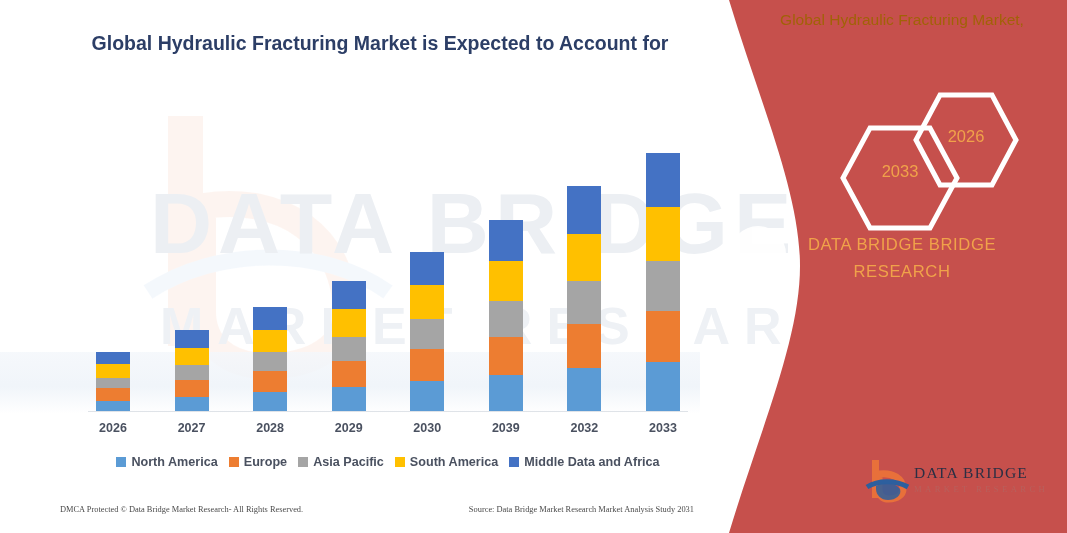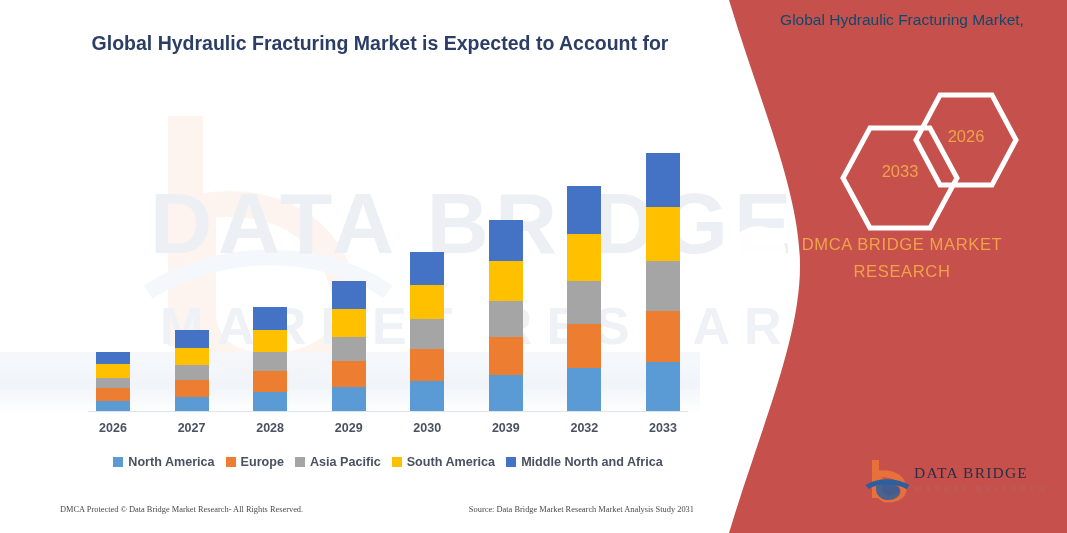--- a/index.html
+++ b/index.html
@@ -73,21 +73,21 @@
   
   .right-panel{
     position:absolute;left:0;top:0;width:1067px;height:533px;
     pointer-events:none;
   }
   .right-content{
     position:absolute;left:742px;top:0;width:325px;height:533px;
   }
   .r-title{
     position:absolute;left:0px;top:8px;width:320px;
-    text-align:center;color:#0c4a6e;font-size:15.5px;line-height:1.55;font-weight:400;
+    text-align:center;color:#a16207;font-size:15.5px;line-height:1.55;font-weight:400;
   }
   .hexwrap{position:absolute;left:70px;top:90px;width:250px;height:120px;}
   .hex{position:absolute;}
   .hex-label{
     position:absolute;color:#f0a24a;font-size:16.5px;font-weight:400;
     text-align:center;
   }
   .brand{
     position:absolute;left:0px;top:232px;width:320px;text-align:center;
     color:#f0a24a;font-size:16.6px;letter-spacing:.6px;line-height:1.6;font-weight:400;
@@ -214,21 +214,21 @@
         <div class="lg">
           <span class="lg-sw" style="background: rgb(165, 165, 165);"></span>
           <span class="lg-tx">Asia Pacific</span>
         </div>
         <div class="lg">
           <span class="lg-sw" style="background: rgb(255, 192, 0);"></span>
           <span class="lg-tx">South America</span>
         </div>
         <div class="lg">
           <span class="lg-sw" style="background: rgb(68, 114, 196);"></span>
-          <span class="lg-tx">Middle North and Africa</span>
+          <span class="lg-tx">Middle Data and Africa</span>
         </div>
       </div>
 
     <div class="footer">
       <div>DMCA Protected © Data Bridge Market Research- All Rights Reserved.</div>
       <div class="f-right">Source: Data Bridge Market Research  Market Analysis Study 2031</div>
     </div>
   </div>
 
   <div class="right-panel">
@@ -252,21 +252,21 @@
 
       <svg class="hex" style="left:100px;top:0px;" width="108" height="100" viewBox="0 0 108 100">
         <polygon points="28,5 80,5 104,50 80,95 28,95 4,50" fill="none" stroke="#ffffff" stroke-width="5"></polygon>
       </svg>
       <div class="hex-label" style="left: 100px; top: 37px; width: 108px; color: rgb(240, 162, 74);">2026</div>
     </div>
 
     <div class="white-circle"></div>
 
     <div class="brand" style="color: rgb(240, 162, 74);">
-      <span>DMCA BRIDGE MARKET</span><br>
+      <span>DATA BRIDGE BRIDGE</span><br>
       <span>RESEARCH</span>
     </div>
 
     <div class="logo">
       <svg width="50" height="50" viewBox="0 0 50 50">
         <path d="M10 4 L10 42 L17 42 L17 4 Z" fill="#e8703a"></path>
         <path d="M17 18 C31 16 41 23 41 33 C41 39 35 43 27 43 C20 43 17 39 17 33 Z" fill="none" stroke="#e8703a" stroke-width="7"></path>
         <path d="M5 31 C16 24 34 24 46 31" fill="none" stroke="#2d5f9e" stroke-width="5"></path>
         <path d="M14 30 C22 25 33 26 38 33 C40 39 34 44 26 44 C19 44 14 39 14 33 Z" fill="#2d5f9e" opacity="0.85"></path>
       </svg>

